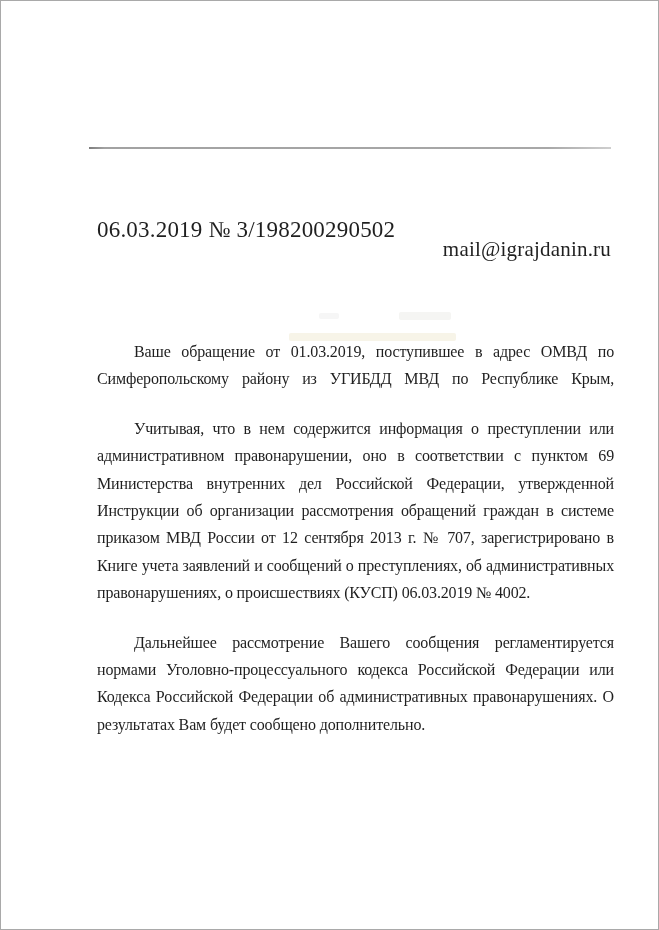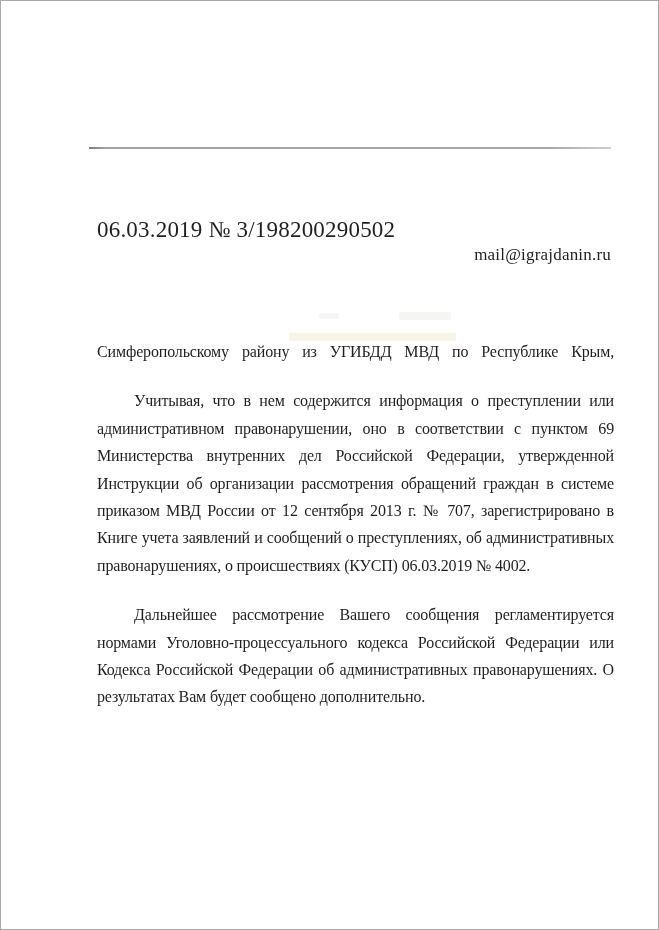--- a/index.html
+++ b/index.html
@@ -34,22 +34,22 @@
     position: absolute;
     left: 96px;
     top: 216px;
     font-size: 23px;
     letter-spacing: 0.2px;
     white-space: nowrap;
   }
   .email-line {
     position: absolute;
     right: 47px;
-    top: 244px;
-    font-size: 17px;
+    top: 236px;
+    font-size: 21px;
     letter-spacing: 0.2px;
     white-space: nowrap;
   }
   .smudge { position: absolute; border-radius: 2px; }
   .smudge-a1 { left: 318px; top: 312px; width: 20px; height: 6px; background: #f6f6f6; }
   .smudge-a2 { left: 398px; top: 311px; width: 52px; height: 8px; background: var(--smudge-gray); }
   .smudge-b  { left: 288px; top: 332px; width: 167px; height: 8px; background: var(--smudge-yellow); }
   .letter-body {
     position: absolute;
     left: 96px;
@@ -83,20 +83,21 @@
 
   <div class="email-line">mail@igrajdanin.ru</div>
 
   <div class="smudge smudge-a1"></div>
   <div class="smudge smudge-a2"></div>
   <div class="smudge smudge-b"></div>
 
   <div class="letter-body">
 
     <div class="para">
+      <div class="tline indent">Ваше обращение от 01.03.2019, поступившее в адрес ОМВД по</div>
       <div class="tline">Симферопольскому району из УГИБДД МВД по Республике Крым,</div>
     </div>
 
     <div class="para">
       <div class="tline indent">Учитывая, что в нем содержится информация о преступлении или</div>
       <div class="tline">административном правонарушении, оно в соответствии с пунктом 69</div>
       <div class="tline">Министерства внутренних дел Российской Федерации, утвержденной</div>
       <div class="tline">Инструкции об организации рассмотрения обращений граждан в системе</div>
       <div class="tline">приказом МВД России от 12 сентября 2013 г. № 707, зарегистрировано в</div>
       <div class="tline">Книге учета заявлений и сообщений о преступлениях, об административных</div>

